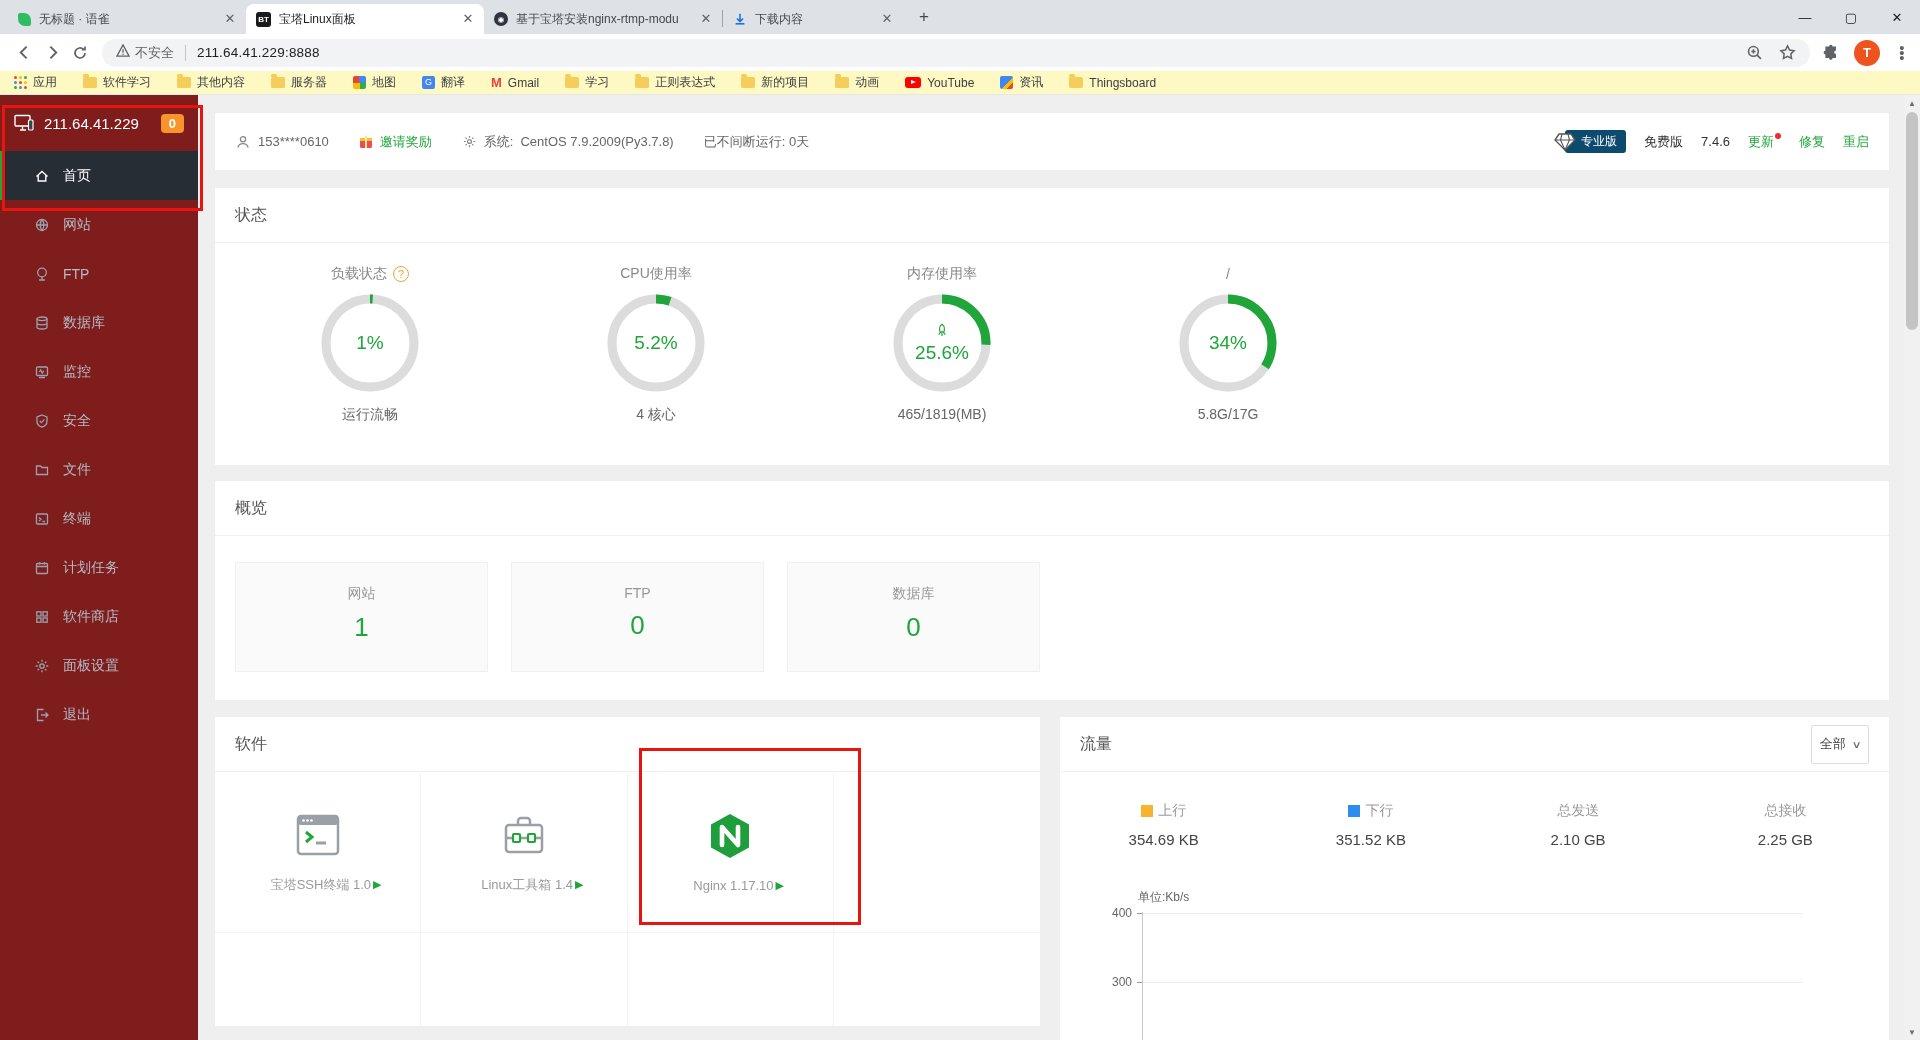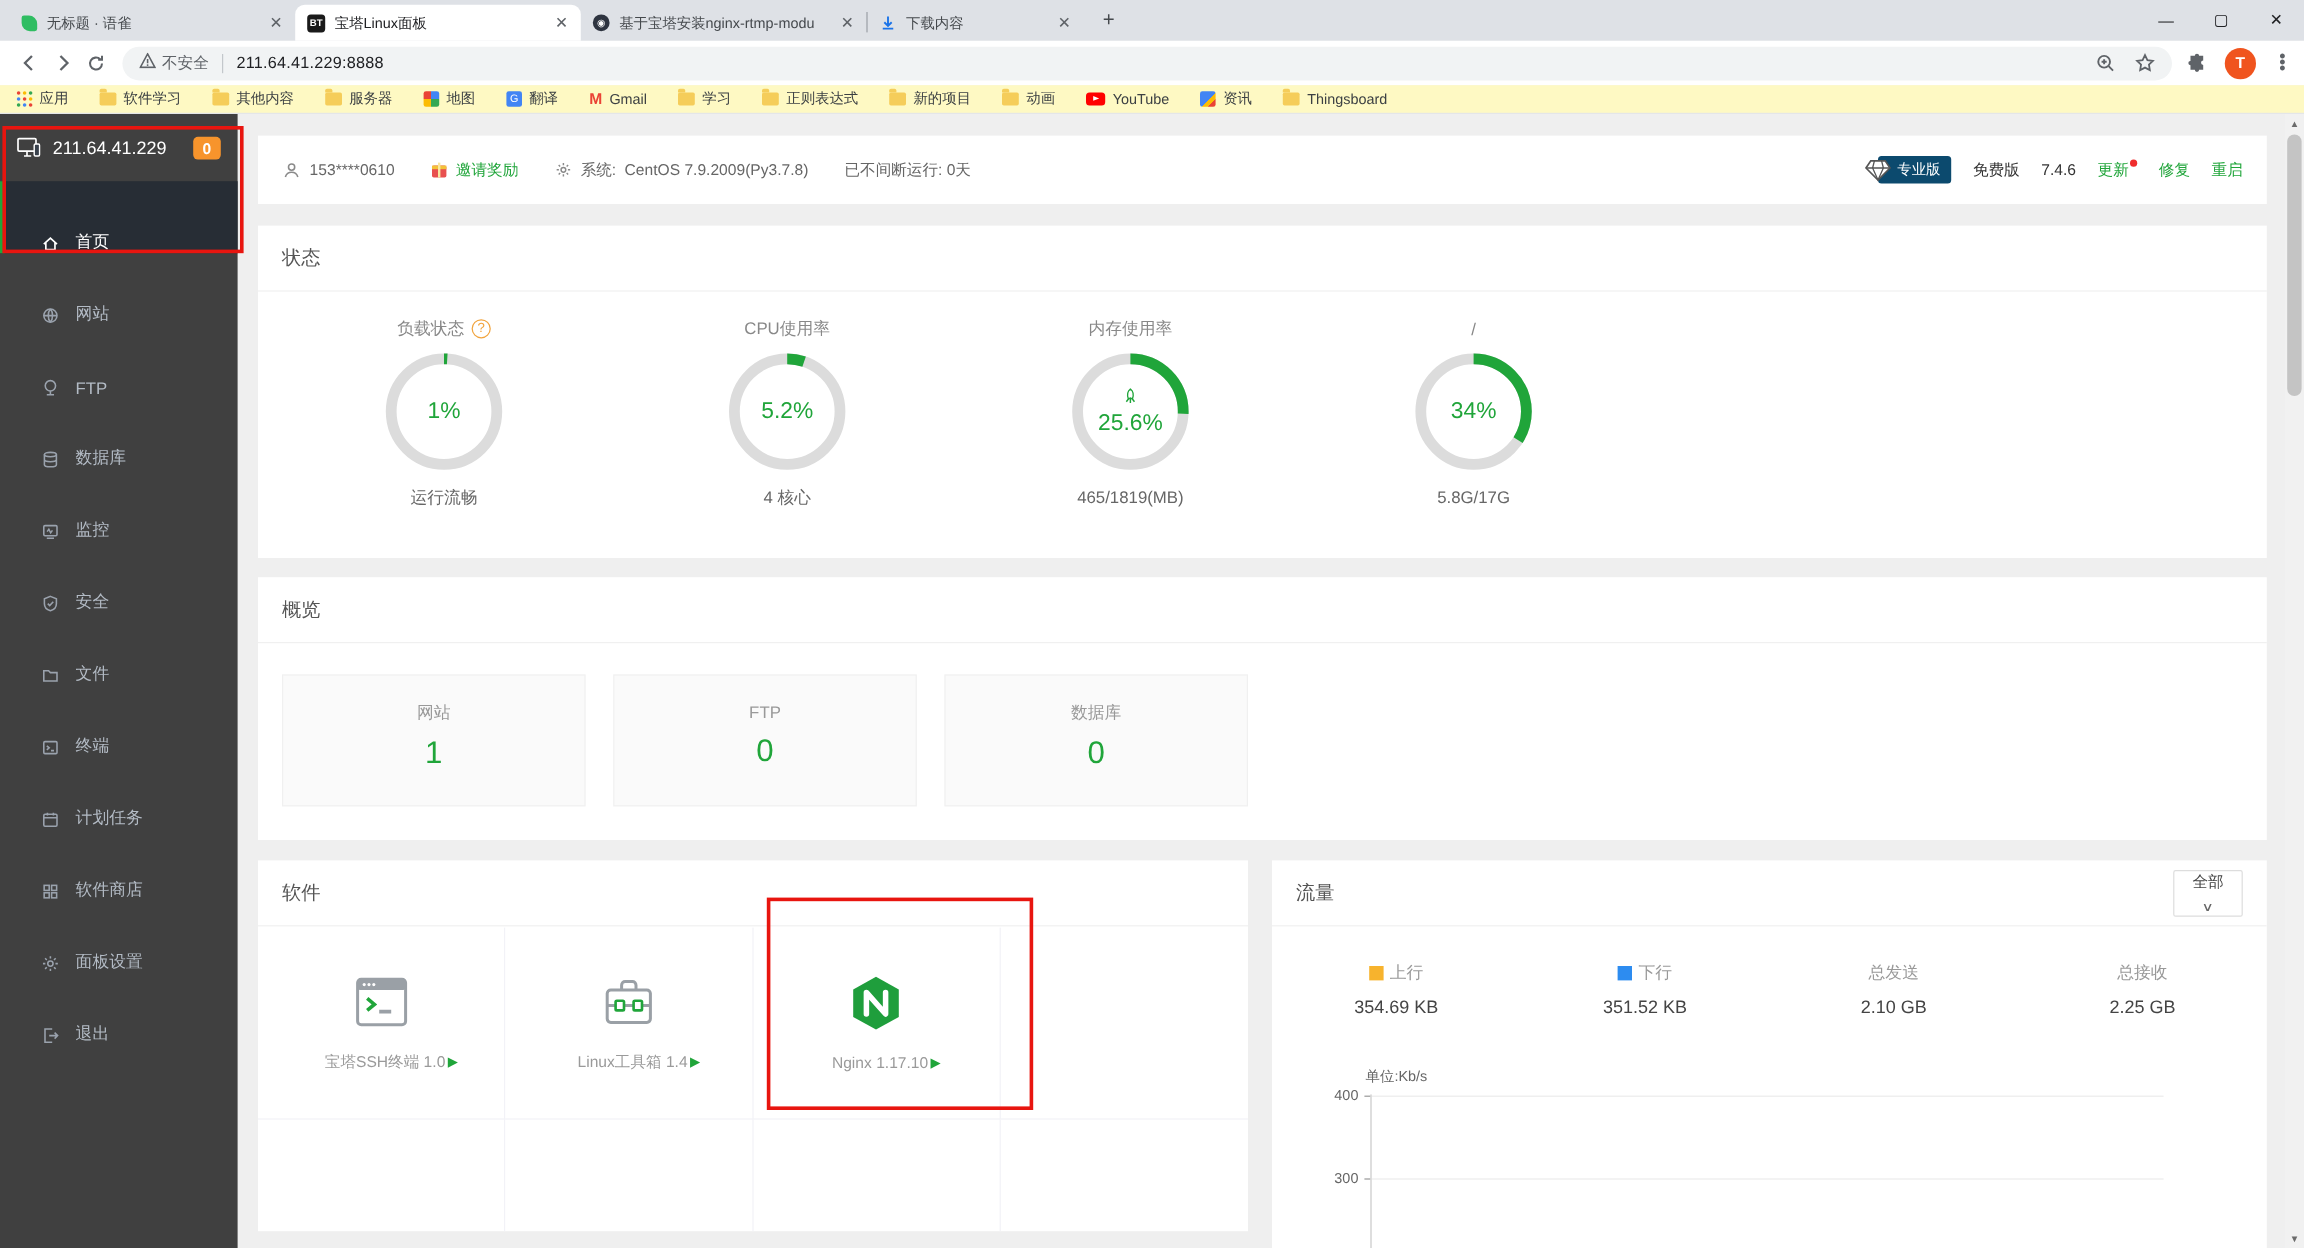--- a/index.html
+++ b/index.html
@@ -45,25 +45,25 @@
   .maps-glyph { width:13px; height:13px; border-radius:2px; background:conic-gradient(#4285f4 0 25%, #34a853 0 50%, #fbbc04 0 75%, #ea4335 0); }
   .translate-glyph { width:13px; height:13px; border-radius:2px; background:#4285f4; color:#fff; font-size:9px; line-height:13px; text-align:center; }
   .gmail-glyph { color:#ea4335; font-weight:bold; font-size:13px; }
   .yt-glyph { width:16px; height:11px; background:#ff0000; border-radius:3px; position:relative; }
   .yt-glyph::before { content:""; position:absolute; left:6px; top:3px; border-left:5px solid #fff; border-top:2.5px solid transparent; border-bottom:2.5px solid transparent; }
   .news-glyph { width:13px; height:13px; border-radius:2px; background:linear-gradient(135deg,#4285f4 0 55%, #fbbc04 55% 75%, #ea4335 75%); }
 
   
   .page { position:absolute; top:95px; left:0; width:1920px; height:945px; background:#efefef; }
 
-  .sidebar { position:absolute; left:0; top:0; width:198px; height:100%; background:#404040; }
+  .sidebar { position:absolute; left:0; top:0; width:198px; height:100%; background:#7f1d1d; }
   .server-row { height:56px; display:flex; align-items:center; gap:10px; padding:0 14px; color:#fff; }
   .server-ip { font-size:15px; }
   .server-badge { margin-left:auto; background:#f7942c; color:#fff; font-size:13px; font-weight:bold; border-radius:4px; padding:2px 8px; }
-  .side-nav-item { height:60px; display:flex; align-items:flex-end; gap:13px; padding-left:34px; color:#b3bbc5; font-size:14px; }
+  .side-nav-item { height:49px; display:flex; align-items:center; gap:13px; padding-left:34px; color:#b3bbc5; font-size:14px; }
   .side-nav-item svg { stroke:#9aa2ad; }
   .side-nav-item.active { background:#272d35; color:#fff; border-left:4px solid #20a53a; padding-left:30px; }
   .side-nav-item.active svg { stroke:#fff; }
 
   .main { position:absolute; left:198px; top:0; width:1706px; height:100%; }
   .panel { position:absolute; background:#fff; }
   .panel-title-row { height:55px; display:flex; align-items:center; padding:0 20px; border-bottom:1px solid #f0f0f0; }
   .panel-title { font-size:16px; color:#555; }
 
   
@@ -96,21 +96,21 @@
   
   #software-panel { left:17px; top:622px; width:825px; height:309px; overflow:hidden; }
   .sw-grid { position:absolute; top:56px; left:0; right:0; bottom:-100px; display:grid; grid-template-columns:repeat(4,1fr); grid-template-rows:160px 210px; }
   .sw-cell { border-right:1px solid #f2f2f7; border-bottom:1px solid #f2f2f7; display:flex; flex-direction:column; align-items:center; justify-content:center; gap:18px; }
   .sw-cell:nth-child(4n) { border-right:none; }
   .sw-label { font-size:13px; color:#9a9a9a; display:flex; align-items:center; gap:2px;margin-left:17px; }
   .sw-play { color:#20a53a; font-size:11px; }
 
   
   #traffic-panel { left:862px; top:622px; width:829px; height:323px; overflow:hidden; }
-  .tr-select { margin-left:auto; width:58px; height:39px; border:1px solid #ddd; border-radius:2px; background:#fff; display:flex; align-items:center; justify-content:center; gap:7px; font-size:13px; color:#444;flex-direction:column; }
+  .tr-select { margin-left:auto; width:58px; height:39px; border:1px solid #ddd; border-radius:2px; background:#fff; display:flex; align-items:center; justify-content:center; gap:7px; font-size:13px; color:#444; }
   .tr-chevron { font-size:10px; color:#666; transform:scaleX(1.4); }
   .tr-stats { display:flex; margin-top:30px; }
   .tr-stat { flex:1; text-align:center; }
   .tr-stat-label { font-size:14px; color:#999; display:flex; align-items:center; justify-content:center; gap:5px; }
   .tr-swatch { width:12px; height:12px; }
   .tr-stat-value { margin-top:11px; font-size:15px; color:#444; }
   .tr-chart { position:absolute; left:0; top:165px; right:0; bottom:0; }
   .chart-unit { position:absolute; left:78px; top:7px; font-size:12px; color:#666; }
   .chart-axis { position:absolute; left:82px; top:30px; bottom:0; width:1px; background:#c9c9c9; }
   .chart-gridline { position:absolute; left:83px; width:660px; height:1px; background:#ececec; }

